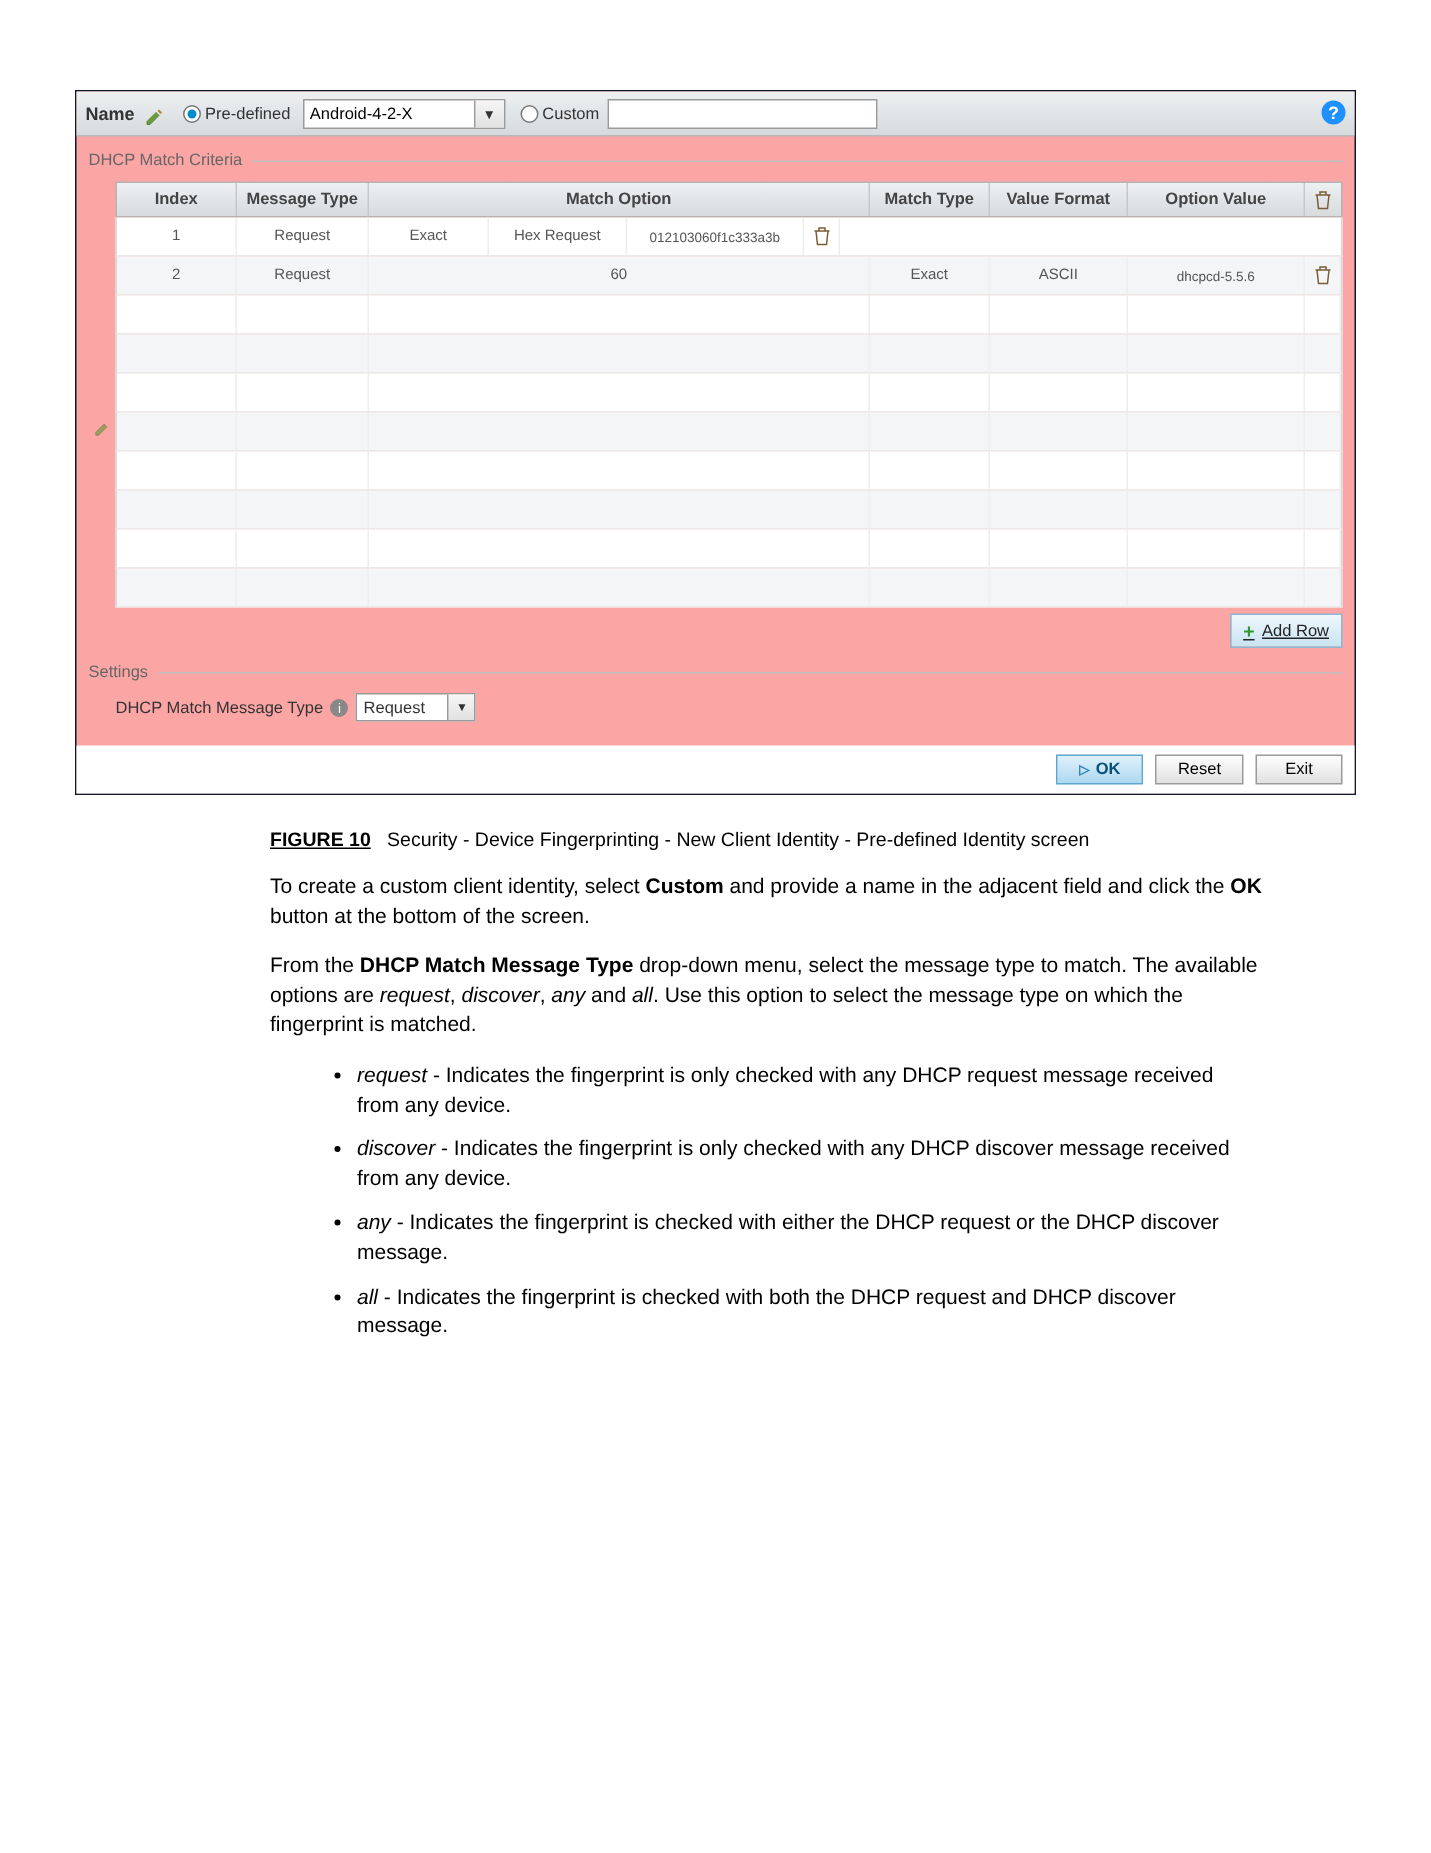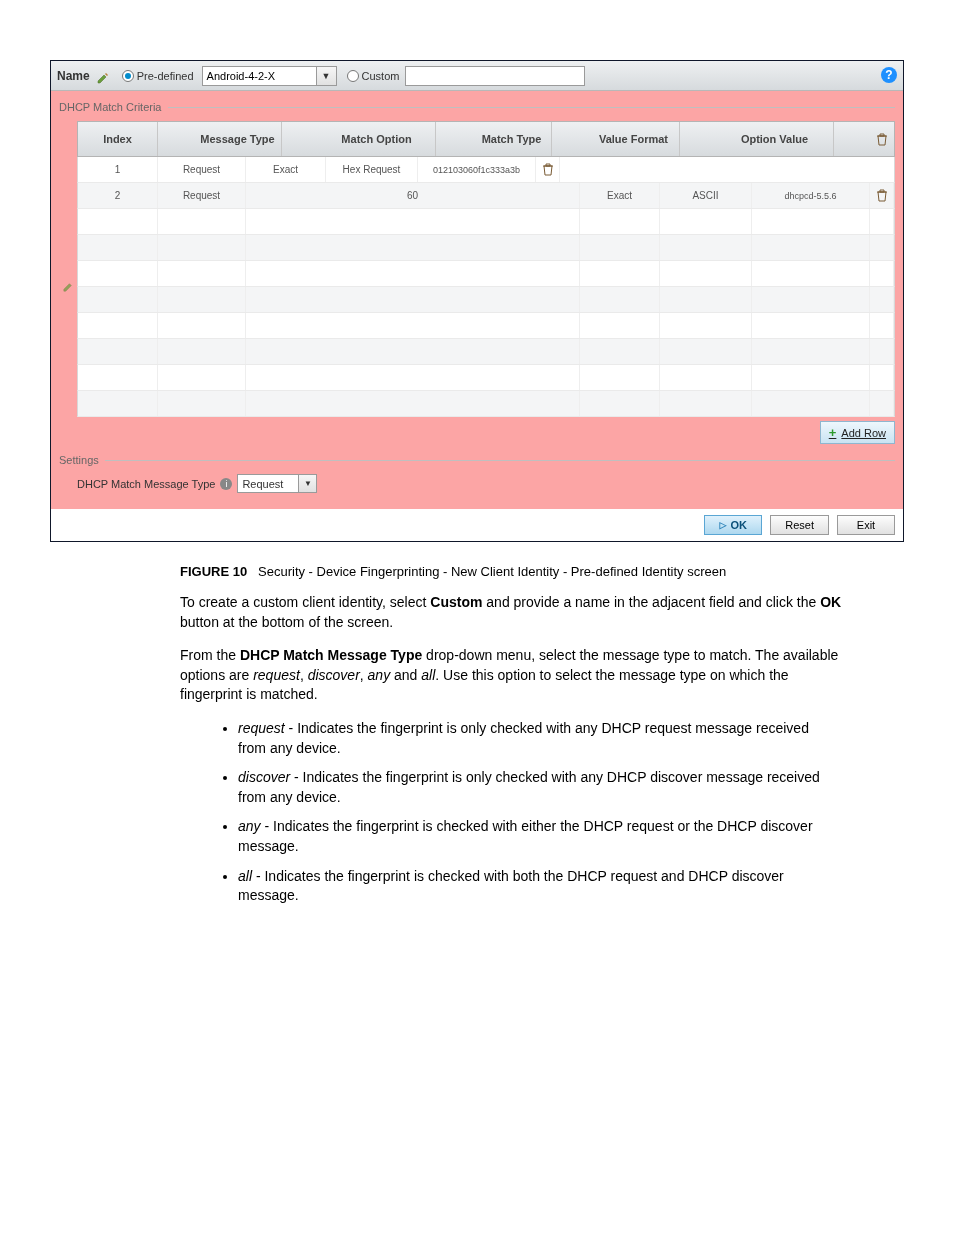--- a/index.html
+++ b/index.html
@@ -119,23 +119,22 @@
   }
   .edit-pencil { opacity: 0.7; }
   .grid-wrap { flex:1; }
   .grid-header {
     display:flex;
     background: linear-gradient(#eef0f2, #d7dbde);
     border: 1px solid #b4b4b4;
     font-size: 11px;
     font-weight: bold;
     color: #444;
-    height: 36px;
+    height: 24px;
     align-items:flex-end;
-    gap:36px;
   }
   .col { padding: 0 6px; border-right:1px solid #c7c7c7; height:100%; display:flex; align-items:center; }
   .col:last-child { border-right:0; }
   .c-idx { width: 80px; justify-content:center;}
   .c-msg { width: 88px; justify-content:center;}
   .c-opt { flex:1; justify-content:center;}
   .c-type { width: 80px; justify-content:center;}
   .c-fmt { width: 92px; justify-content:center;}
   .c-val { width: 118px; justify-content:center;}
   .c-del { width: 24px; justify-content:center; padding:0;}
@@ -199,21 +198,21 @@
   .app-button.primary {
     border:1px solid #5aa6d4;
     background:linear-gradient(#dff1fc,#aed8ef);
     color:#0a4f78; font-weight:bold;
   }
   .ok-arrow { color:#2f85ba; font-size:9px; }
   .figure-caption {
     margin: 22px 0 14px 130px;
     font-size: 13px;
   }
-  .figure-caption .fig-label { font-weight:bold; font-family: Arial; }
+  .figure-caption .fig-label { font-weight:bold; font-family: Arial; text-decoration: underline; }
   .doc-text {
     margin: 0 60px 14px 130px;
     font-size: 14px;
     line-height: 1.4;
     color:#000;
   }
   .doc-text strong { color:#000; }
   .bullet-list {
     margin: 0 70px 14px 170px;
     font-size:14px;

